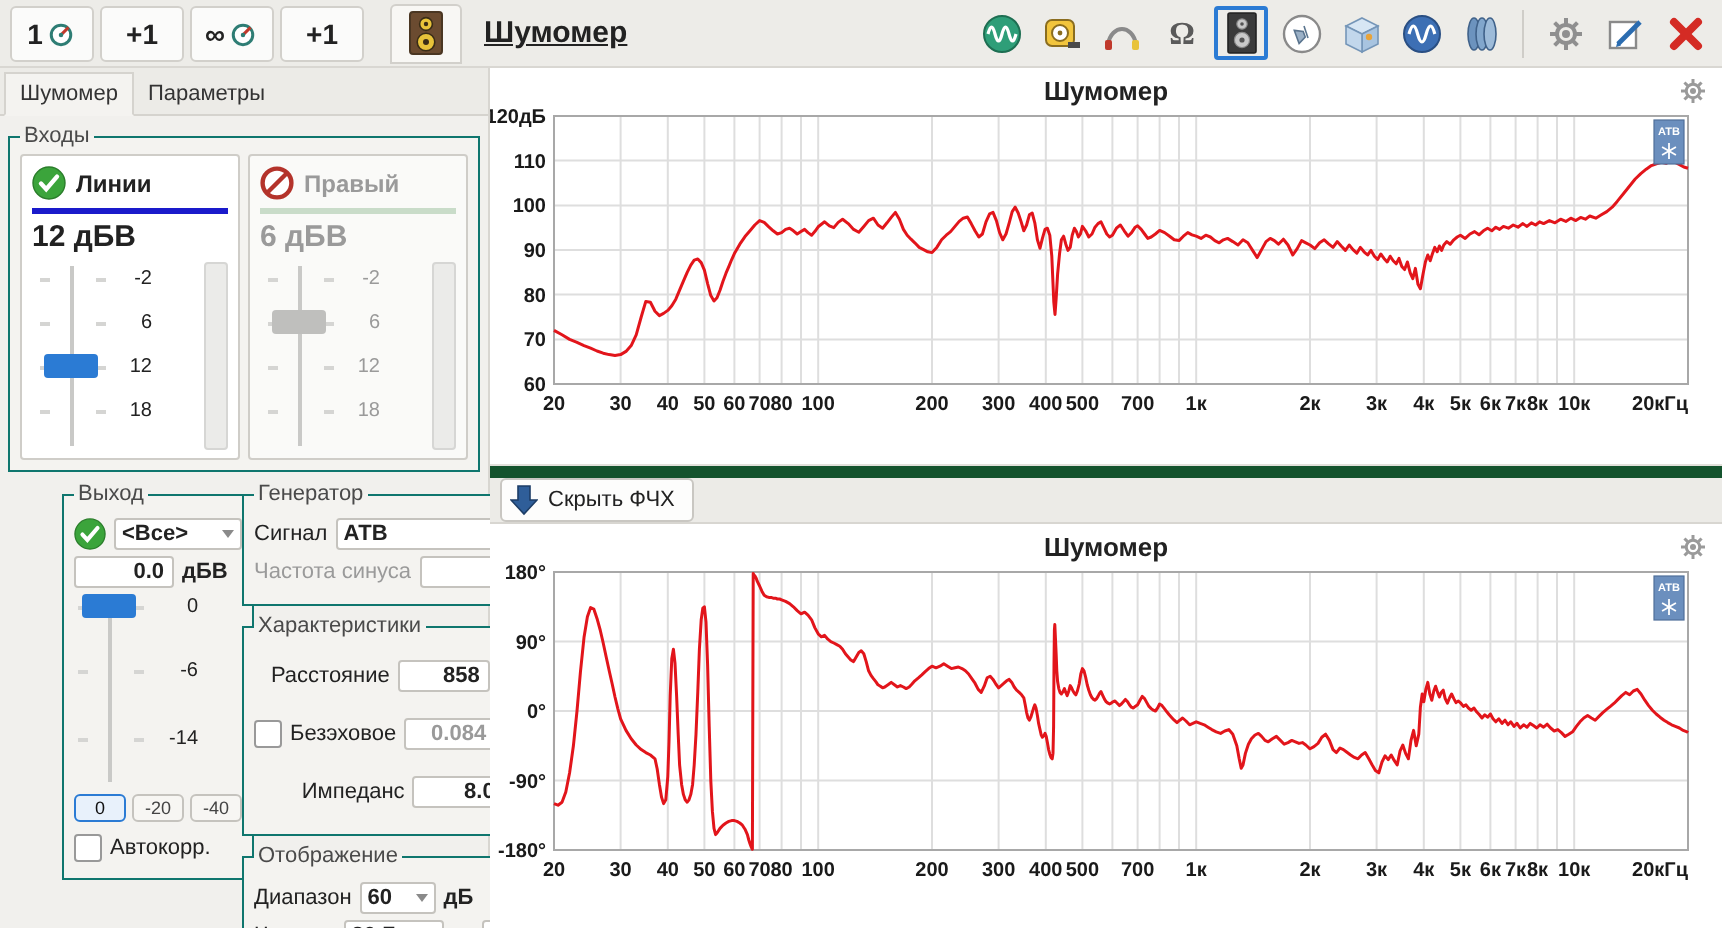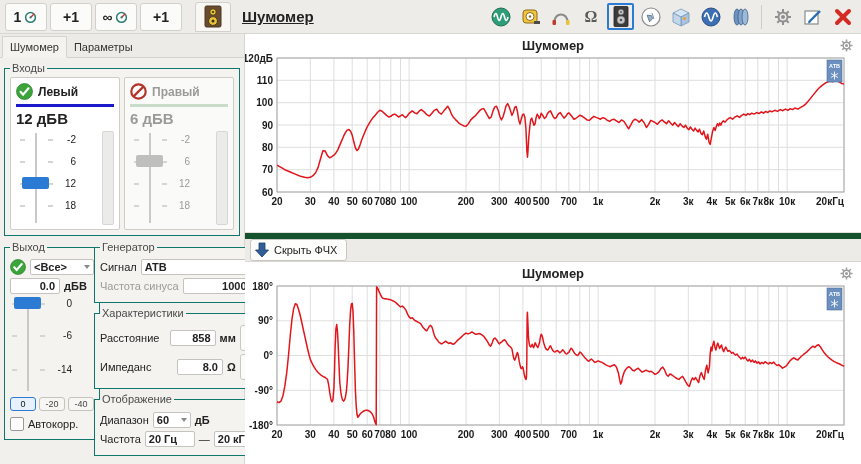--- a/index.html
+++ b/index.html
@@ -34,34 +34,34 @@
   .vtrack{position:absolute;left:19px;top:2px;bottom:2px;width:2px;background:#C9C9C7;}
   .dash{position:absolute;height:2px;width:5px;background:#D5D5D3;}
   .handle{position:absolute;left:6px;width:27px;height:12px;border-radius:2px;}
   .handle.blue{background:#2B7BD4;}
   .handle.gray{background:#BFBFBD;}
   .tick-col{position:relative;width:20px;font-size:10px;}
   .tick-col span{position:absolute;right:2px;}
   .meter{width:10px;margin-left:auto;background:#EBEBE9;border:1px solid #D6D6D4;border-radius:2px;}
   
   .cols{display:flex;align-items:flex-start;}
-  .col-left{width:90px;min-width:90px;}
+  .col-left{width:90px;min-width:90px;margin-left:27px;}
   .col-right{flex:1;}
   .row{display:flex;align-items:center;gap:4px;margin:3px 0;}
   .sel{background:#fff;border:1px solid #C5C3BE;border-radius:2px;padding:1px 3px;display:flex;align-items:center;gap:3px;font-weight:bold;}
   .caret{width:0;height:0;border-left:3px solid transparent;border-right:3px solid transparent;border-top:4px solid #8a8a8a;margin-left:auto;}
   .inp{background:#fff;border:1px solid #C5C3BE;border-radius:2px;padding:1px 4px;font-weight:bold;text-align:right;}
   .muted{color:#9a9a9a;}
   .muted .inp,.inp.muted{color:#9a9a9a;font-weight:bold;}
   .chkbox{width:12px;height:12px;background:#fff;border:1px solid #999;border-radius:2px;display:inline-block;}
   .preset-row{display:flex;gap:3px;margin-top:4px;}
   .preset{border:1px solid #C5C3BE;background:#F7F6F3;border-radius:3px;font-size:9px;padding:1px 0;width:24px;text-align:center;color:#444;}
   .preset.active{border:1px solid #2B7BD4;background:#E8F1FB;color:#111;}
   .small-btn{width:26px;height:24px;background:#FBFBFA;border:1px solid #C9C7C2;border-radius:3px;display:flex;align-items:center;justify-content:center;}
-  .lbl{white-space:nowrap;}
+  .lbl{white-space:nowrap;text-align:right;}
   .grow{flex:1;}
   
   .content{flex:1;background:#FDFDFB;display:flex;flex-direction:column;}
   .chart-panel{position:relative;background:#FFFFFF;}
   .chart-panel.first{height:200px;border-bottom:1px solid #E2E0DB;}
   .chart-panel.second{height:205px;}
   .chart-title{text-align:center;font-weight:bold;font-size:13px;padding-top:4px;height:16px;}
   .gear-btn{position:absolute;right:7px;top:4px;}
   .divider{height:24px;background:#ECEBE7;border-top:6px solid #14532d;border-bottom:1px solid #D8D6D1;display:flex;align-items:center;padding-left:5px;}
   .hide-btn{display:flex;align-items:center;gap:5px;background:#FDFDFC;border:1px solid #C9C7C2;border-radius:3px;padding:2px 9px 2px 4px;font-size:11px;color:#222;}
@@ -218,21 +218,21 @@
       <fieldset>
         <legend>Входы</legend>
         <div class="cards">
 
           <div class="card">
             <div class="card-head">
               <svg width="17" height="17" viewBox="0 0 17 17">
                   <circle cx="8.5" cy="8.5" r="8" fill="#3BA43B" stroke="#2a7d2a" stroke-width="0.7"></circle>
                   <path d="M4.5,8.8 l2.6,2.8 L12.5,5.3" fill="none" stroke="#fff" stroke-width="2.2" stroke-linecap="round"></path>
                 </svg>
-              <span>Левый</span>
+              <span>Линии</span>
             </div>
             <div class="underline" style="background:#1A1ACB"></div>
             <div class="chan-value">12 дБВ</div>
             <div class="slider-row">
               <div class="vslider">
                 <div class="vtrack"></div>
                 <div class="dash" style="top:8px;left:4px"></div>
                   <div class="dash" style="top:8px;left:32px"></div>
                 <div class="dash" style="top:30px;left:4px"></div>
                   <div class="dash" style="top:30px;left:32px"></div>
@@ -358,20 +358,34 @@
             <div class="row">
               <span class="lbl grow">Расстояние</span>
               <div class="inp" style="width:36px">858</div>
               <span class="lbl" style="font-weight:bold">мм</span>
               <div class="small-btn">
                 <svg width="18" height="18" viewBox="0 0 22 22">
                     <rect x="3" y="4" width="14" height="13" rx="3" fill="#F2C53D" stroke="#8a6d1f" stroke-width="1"></rect>
                     <circle cx="10" cy="10.5" r="4" fill="#fff" stroke="#8a6d1f" stroke-width="1"></circle>
                     <circle cx="10" cy="10.5" r="1.2" fill="#8a6d1f"></circle>
                     <rect x="14" y="15" width="6" height="3" fill="#4a4a4a"></rect>
+                  </svg>
+              </div>
+            </div>
+            <div class="row">
+              <span class="chkbox"></span>
+              <span class="lbl grow">Безэховое</span>
+              <div class="inp muted" style="width:36px">0.084</div>
+              <span class="lbl muted">мс</span>
+              <div class="small-btn">
+                <svg width="18" height="18" viewBox="0 0 22 22">
+                    <polygon points="11,3 19,7 11,11 3,7" fill="#D7E6F4" stroke="#7596B8" stroke-width="0.8"></polygon>
+                    <polygon points="11,11 19,7 19,16 11,20" fill="#A8C4E0" stroke="#7596B8" stroke-width="0.8"></polygon>
+                    <polygon points="3,7 11,11 11,20 3,16" fill="#C2D7EC" stroke="#7596B8" stroke-width="0.8"></polygon>
+                    <circle cx="14.5" cy="12.5" r="1.6" fill="#E8A33A"></circle>
                   </svg>
               </div>
             </div>
             <div class="row">
               <span class="lbl grow">Импеданс</span>
               <div class="inp" style="width:36px">8.0</div>
               <span class="lbl" style="font-weight:bold">Ω</span>
               <div class="small-btn">
                 <svg width="18" height="18" viewBox="0 0 22 22">
                     <text x="11" y="16" text-anchor="middle" font-size="15" font-weight="bold" fill="#6a6a6a" font-family="Liberation Serif,serif">Ω</text>

